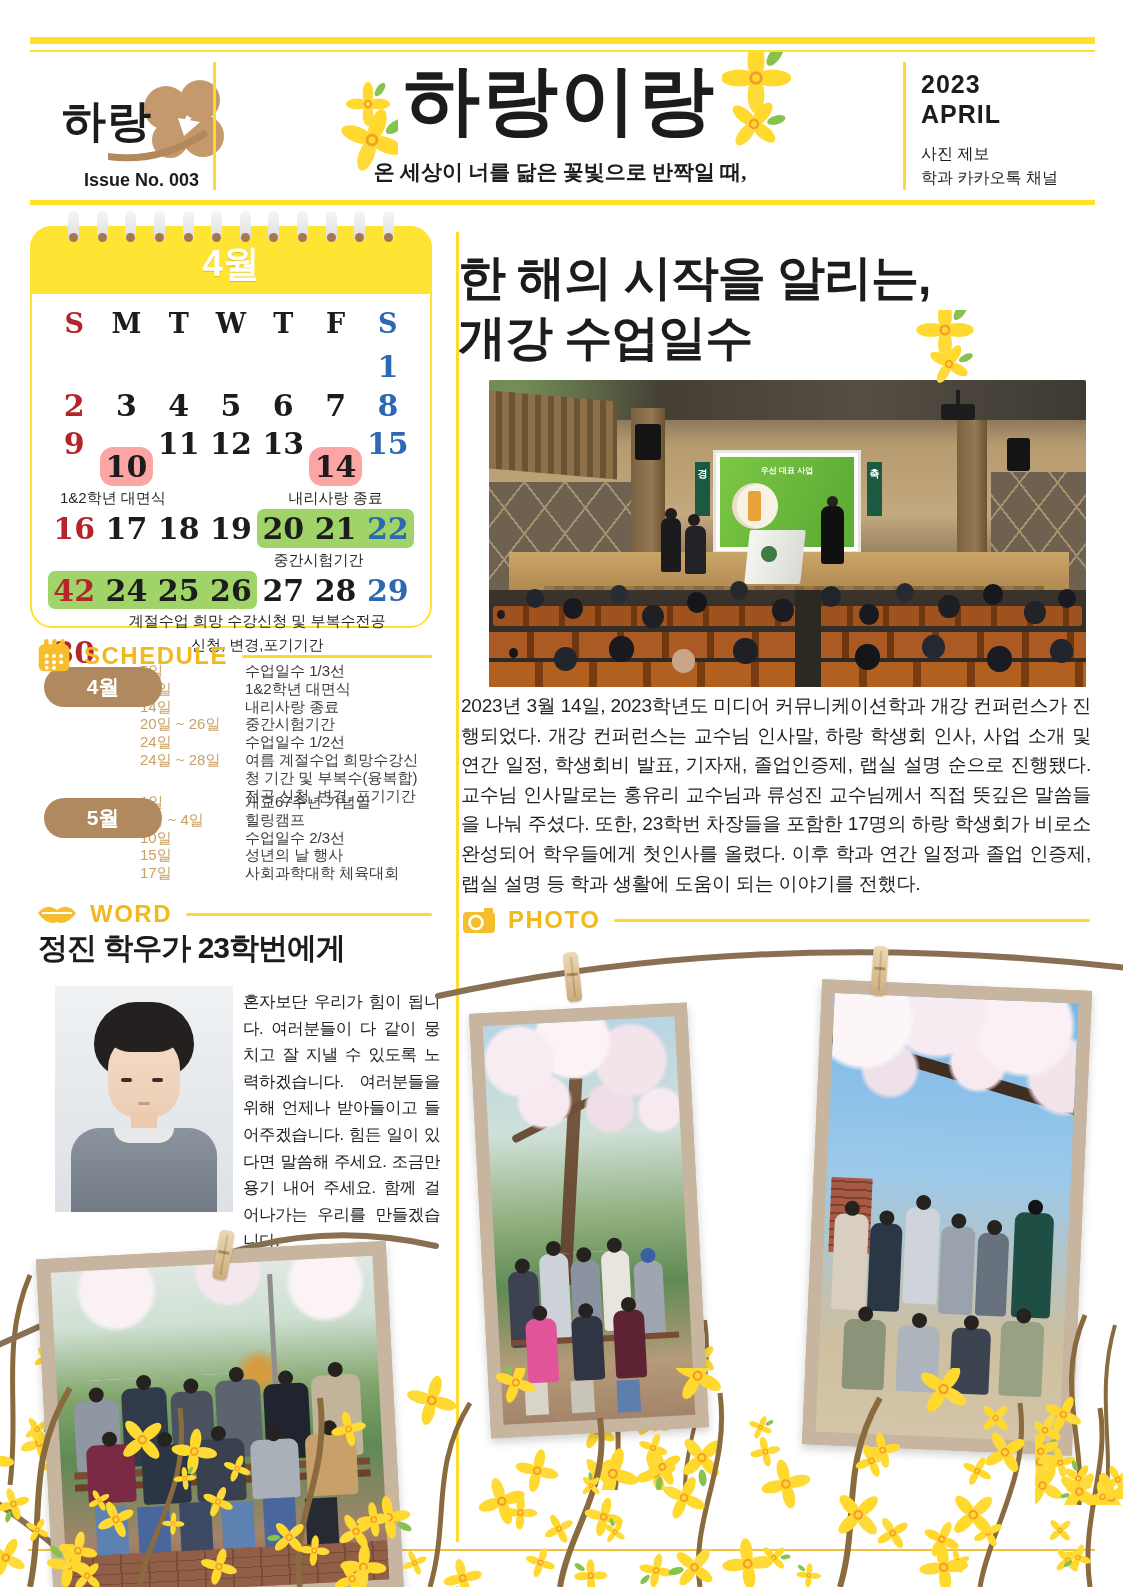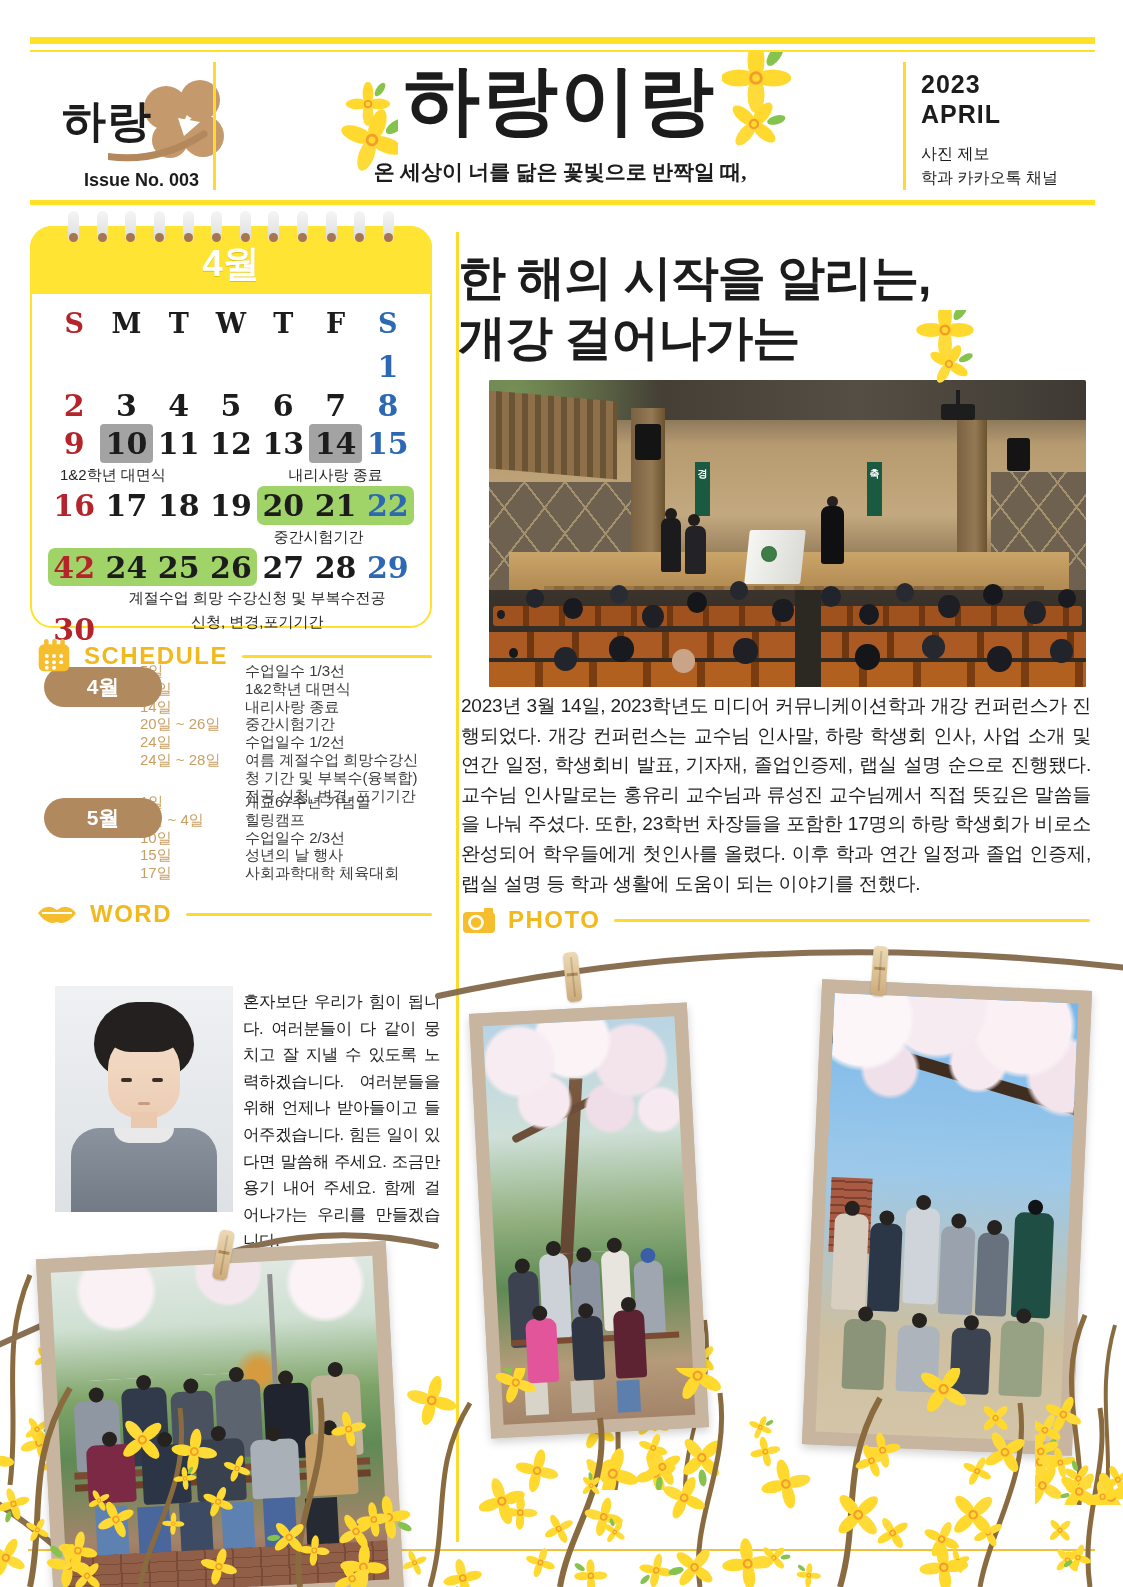--- a/index.html
+++ b/index.html
@@ -28,21 +28,21 @@
   .rings{position:absolute;left:38px;right:38px;top:-15px;display:flex;justify-content:space-between;}
   .ring{position:relative;width:11px;height:31px;background:linear-gradient(#f5f5f5,#dcdcdc);
         border-radius:6px;}
   .ring:after{content:"";position:absolute;left:1px;bottom:0;width:9px;height:9px;border-radius:50%;background:#A5764F;}
   .cal-grid{position:absolute;left:0;top:66px;right:0;display:grid;grid-template-columns:repeat(7,1fr);
             padding:12px 16px 6px;}
   .cal-h{font-family:"DejaVu Serif",serif;font-weight:900;font-size:27px;text-align:center;padding:2px 0 8px;}
   .cal-c{font-family:"DejaVu Serif",serif;font-weight:900;font-size:30px;text-align:center;
          line-height:1.12;padding:3px 0 2px;}
   .sun{color:#B5242A;} .sat{color:#2D68B2;}
-  .hl-one{background:#a3a3a3;border-radius:4px;}
+  .hl-one{background:#fca5a5;border-radius:13px;margin-top:23px;}
   .hl-a{background:#A0D468;border-radius:7px 0 0 7px;}
   .hl-b{background:#A0D468;}
   .hl-c{background:#A0D468;border-radius:0 7px 7px 0;}
   .note{font-family:"Liberation Sans",sans-serif;font-weight:500;font-size:15px;color:#262626;
         line-height:1.15;padding-bottom:3px;}
   .note-w3l{grid-column:1/5;text-align:left;padding-left:12px;}
   .note-w3r{grid-column:5/8;text-align:center;}
   .note-w4{grid-column:5/8;text-align:center;padding-right:34px;}
   .note-w5{grid-column:2/8;text-align:center;}
   .note-w6{grid-column:2/8;text-align:center;}
@@ -349,54 +349,61 @@
   </div>
 
   <div class="sec" style="left:36px;top:900px;width:396px;">
     <svg width="42" height="28" viewBox="0 0 42 28">
       <path d="M2 13 Q11 2 21 10 Q31 2 40 13 Q31 26 21 22 Q11 26 2 13 Z" fill="#F6BE2C"></path>
       <path d="M6 13 L36 13" stroke="#fff" stroke-width="2"></path>
     </svg>
     <span class="sec-label">WORD</span>
     <div class="sec-line"></div>
   </div>
+  <div class="word-head">정진 학우가 23학번에게</div>
 
   <div class="portrait">
     <div class="abs" style="left:39px;top:16px;width:100px;height:76px;background:#23201f;border-radius:50px 50px 40px 40px;"></div>
     <div class="abs" style="left:53px;top:48px;width:72px;height:84px;background:linear-gradient(#f4dcc8,#eccdb4);border-radius:34px 34px 30px 30px;"></div>
     <div class="abs" style="left:49px;top:40px;width:80px;height:26px;background:#23201f;border-radius:0 0 42px 42px;"></div>
     <div class="abs" style="left:66px;top:92px;width:11px;height:3.5px;background:#3a2e28;border-radius:2px;box-shadow:31px 0 0 #3a2e28;"></div>
     <div class="abs" style="left:83px;top:116px;width:12px;height:3px;background:#c89b83;border-radius:2px;"></div>
     <div class="abs" style="left:76px;top:126px;width:26px;height:20px;background:#eac9ae;"></div>
     <div class="abs" style="left:16px;top:142px;width:146px;height:84px;background:linear-gradient(#8b939e,#727a86);border-radius:28px 28px 0 0;"></div>
     <div class="abs" style="left:59px;top:142px;width:60px;height:15px;background:#e9e9e9;border-radius:0 0 26px 26px;"></div>
   </div>
   <div class="word-msg">혼자보단 우리가 힘이 됩니다. 여러분들이 다 같이 뭉치고 잘 지낼 수 있도록 노력하겠습니다. 여러분들을 위해 언제나 받아들이고 들어주겠습니다. 힘든 일이 있다면 말씀해 주세요. 조금만 용기 내어 주세요. 함께 걸어나가는 우리를 만들겠습니다.</div>
 
 
   <div class="headline" style="top:254px;">한 해의 시작을 알리는,</div>
-  <div class="headline" style="top:314px;">개강 걸어나가는</div>
+  <div class="headline" style="top:314px;">개강 수업일수</div>
   <svg class="deco" style="left:915px;top:310px;z-index:5;" width="64" height="76" viewBox="0 0 64 76">
     <use href="#ffl" transform="translate(30,20) scale(1.55)"></use>
     <use href="#ffl" transform="translate(34,54) scale(1.15) rotate(30)"></use>
   </svg>
 
   <div class="conf">
     <div style="left:0;top:0;width:597px;height:44px;background:linear-gradient(90deg,#5d6a4e,#453f35 30%,#554e44 62%,#3e3a33);"></div>
     <div style="left:0;top:0;width:220px;height:60px;background:radial-gradient(circle at 12% 20%,#9fd06666,transparent 70%);"></div>
     <div style="left:0;top:40px;width:597px;height:135px;background:linear-gradient(180deg,#8d7a5c,#b69a70 18%,#c3a97f 70%,#97805d);"></div>
     <div style="left:0;top:16px;width:128px;height:78px;background:repeating-linear-gradient(90deg,#8d6f49 0 7px,#6a5433 7px 13px);transform:skewY(5deg);"></div>
     <div style="left:0;top:102px;width:152px;height:112px;background:#6e614f;background-image:repeating-linear-gradient(52deg,#a3906c 0 2px,transparent 2px 32px),repeating-linear-gradient(-52deg,#a3906c 0 2px,transparent 2px 32px);"></div>
     <div style="left:502px;top:92px;width:95px;height:122px;background:#6e614f;background-image:repeating-linear-gradient(52deg,#a3906c 0 2px,transparent 2px 30px),repeating-linear-gradient(-52deg,#a3906c 0 2px,transparent 2px 30px);"></div>
     <div style="left:142px;top:28px;width:34px;height:184px;background:linear-gradient(90deg,#7a6141,#937954 60%,#6b532f);"></div>
     <div style="left:468px;top:40px;width:30px;height:165px;background:linear-gradient(90deg,#7a6141,#937954 60%,#6b532f);"></div>
     <div style="left:146px;top:44px;width:26px;height:36px;background:#141414;border-radius:3px;"></div>
     <div style="left:518px;top:58px;width:23px;height:33px;background:#141414;border-radius:3px;"></div>
     <div style="left:452px;top:24px;width:34px;height:16px;background:#1d1d1d;border-radius:3px;"></div>
     <div style="left:467px;top:10px;width:4px;height:16px;background:#1d1d1d;"></div>
+    <div style="left:224px;top:70px;width:148px;height:104px;background:#fdfdfb;border:3px solid #e6e5e0;box-sizing:border-box;">
+      <div style="left:4px;top:4px;right:4px;bottom:4px;background:linear-gradient(115deg,#7cc845,#5fae35 80%);"></div>
+      <div style="left:0;top:12px;width:100%;text-align:center;color:#fff;font-size:8px;font-weight:700;">우선 대표 사업</div>
+      <div style="left:16px;top:30px;width:46px;height:46px;border-radius:50%;background:radial-gradient(circle at 58% 50%,#f7f2e4 62%,#eadfc6 63%);"></div>
+      <div style="left:32px;top:38px;width:13px;height:30px;background:#e8a23c;border-radius:3px;"></div>
+    </div>
     <div style="left:206px;top:82px;width:15px;height:54px;background:#1A5A41;color:#fff;font-size:10px;font-weight:700;text-align:center;padding-top:5px;box-sizing:border-box;">경</div>
     <div style="left:378px;top:82px;width:15px;height:54px;background:#1A5A41;color:#fff;font-size:10px;font-weight:700;text-align:center;padding-top:5px;box-sizing:border-box;">축</div>
     <div style="left:20px;top:172px;width:560px;height:38px;background:linear-gradient(#caa569,#b18a52);"></div>
     <div style="left:55px;top:206px;width:500px;height:24px;background:repeating-linear-gradient(90deg,#9b7647 0 10px,#8a663c 10px 20px);"></div>
     <div style="left:176px;top:128px;width:12px;height:12px;border-radius:50%;background:#221d1b;box-shadow:23px 6px 0 #221d1b;"></div>
     <div style="left:172px;top:138px;width:20px;height:54px;background:#1b1b1d;border-radius:7px 7px 2px 2px;"></div>
     <div style="left:196px;top:146px;width:21px;height:48px;background:#232327;border-radius:7px 7px 2px 2px;"></div>
     <div style="left:338px;top:116px;width:11px;height:11px;border-radius:50%;background:#26211e;"></div>
     <div style="left:332px;top:126px;width:23px;height:58px;background:#101012;border-radius:8px 8px 3px 3px;"></div>
     <div style="left:258px;top:150px;width:56px;height:54px;background:linear-gradient(100deg,#f6f6f3,#d9d9d4);transform:skewX(-6deg);border-radius:2px;"></div>

